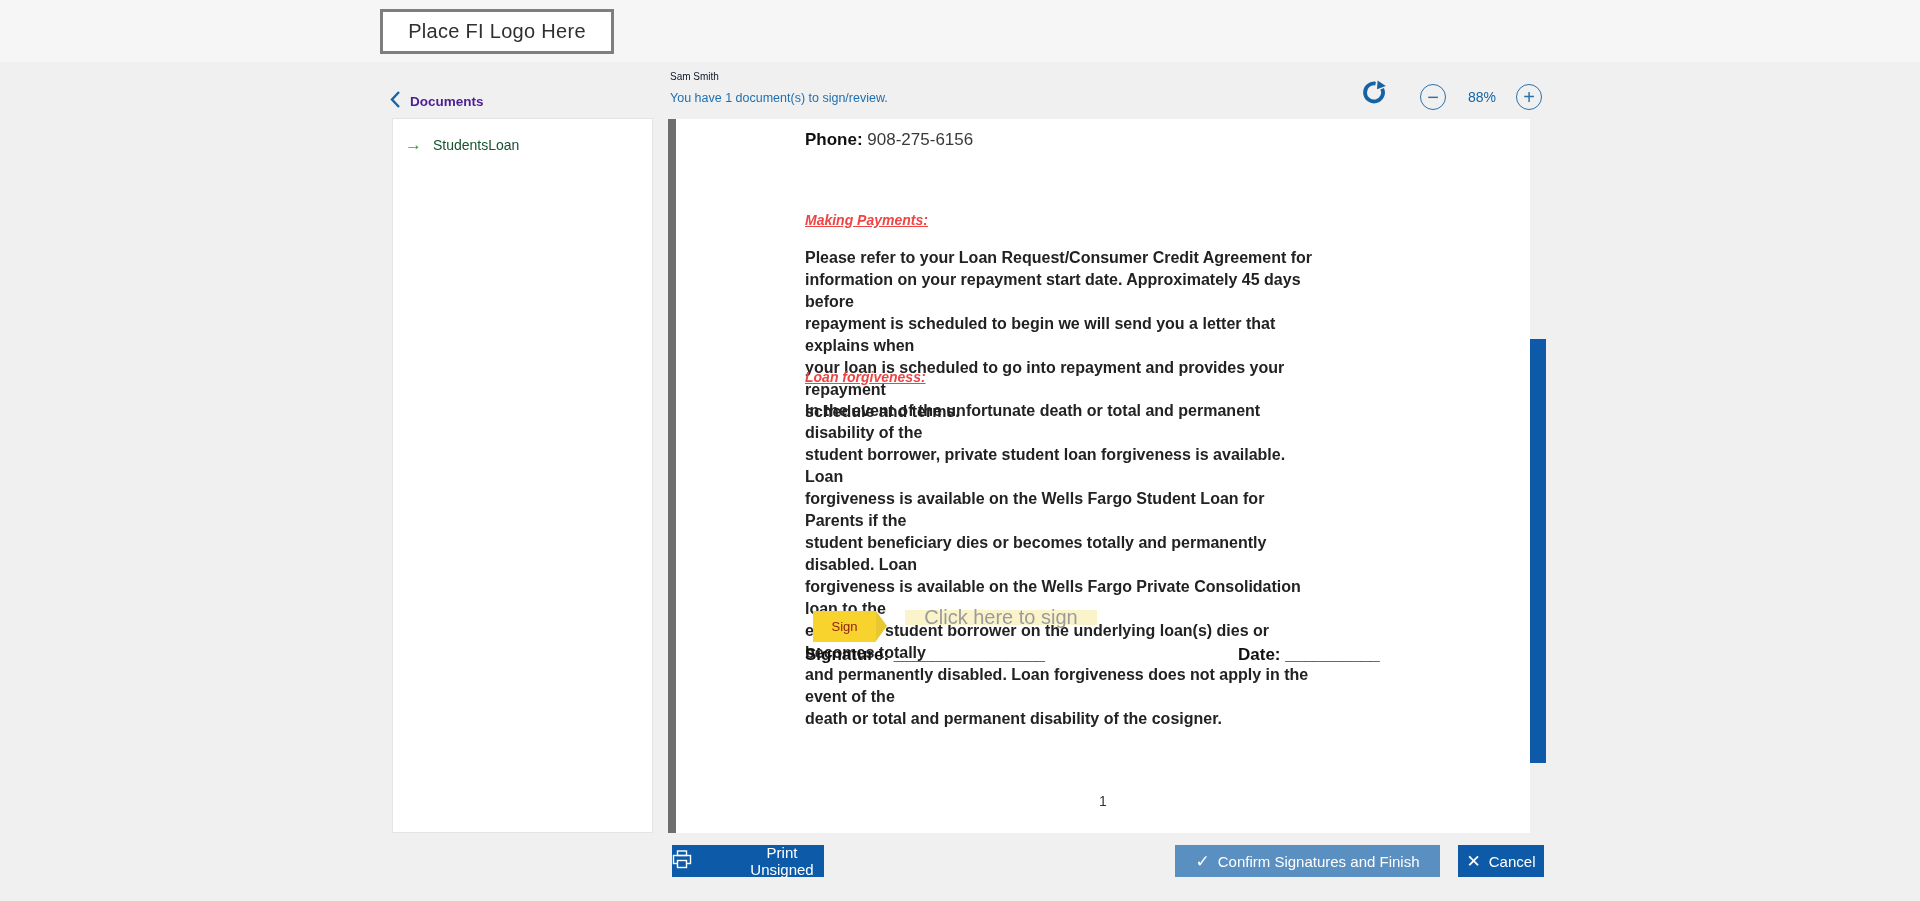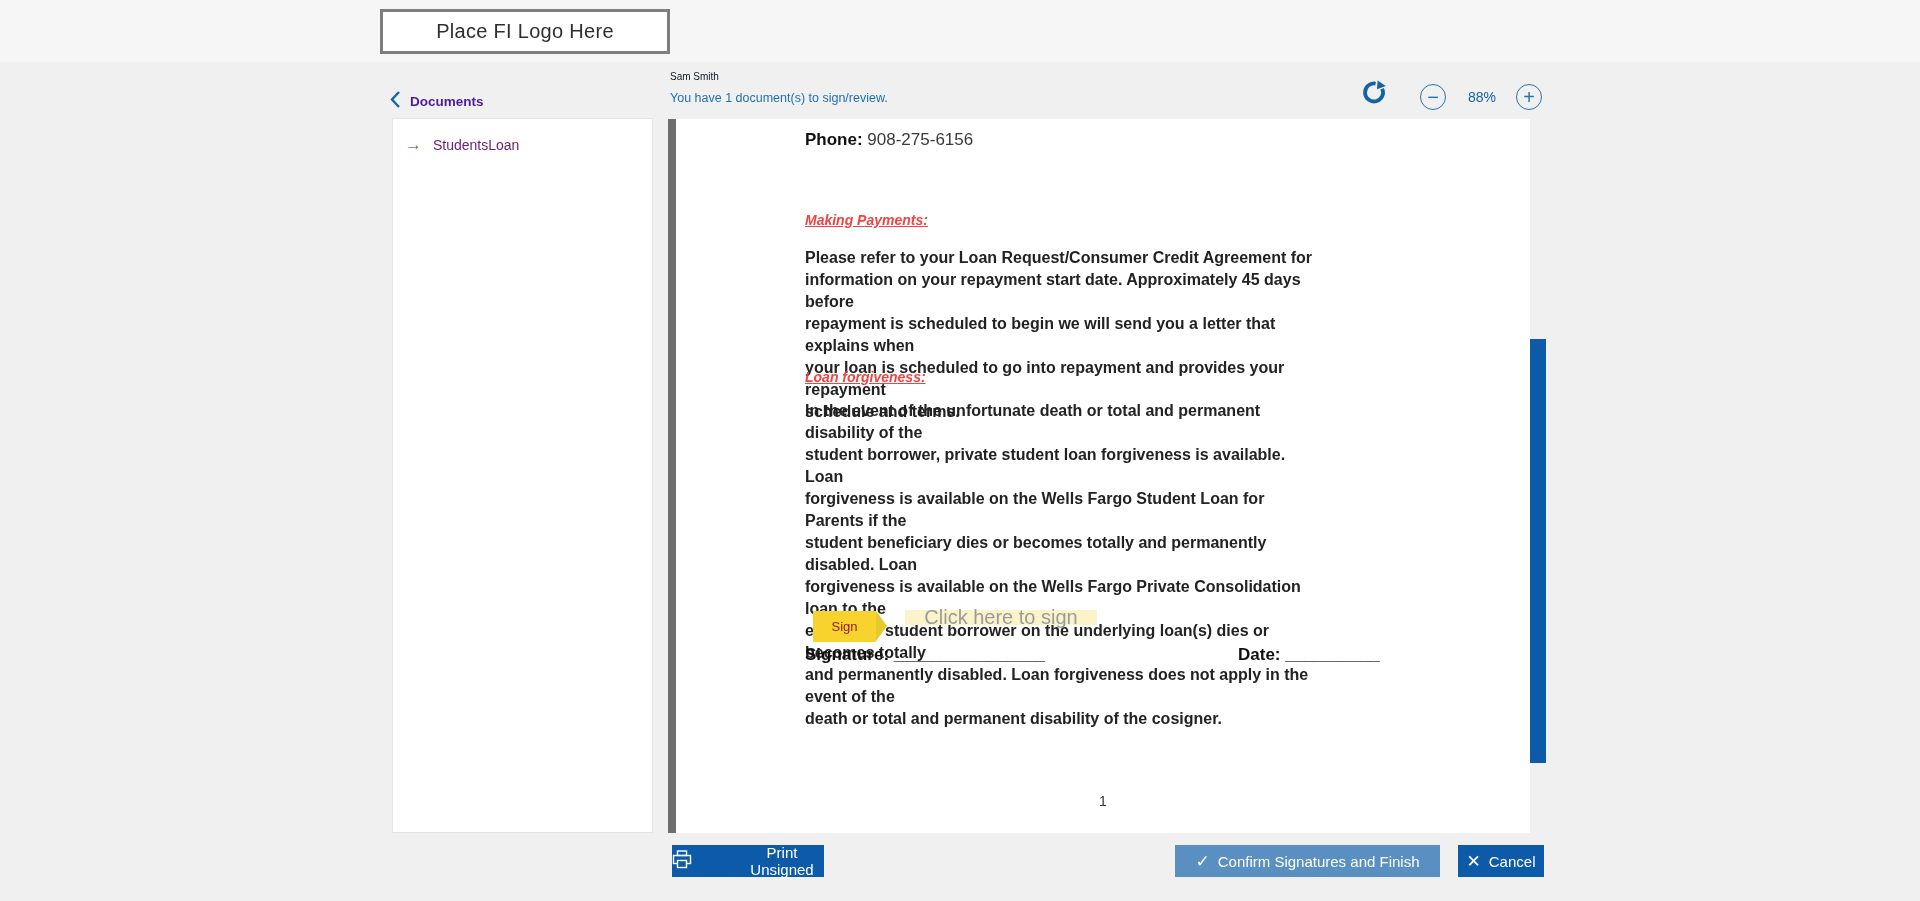--- a/index.html
+++ b/index.html
@@ -11,21 +11,21 @@
     overflow:hidden;
     color:#1c1c1c;
   }
 
   
   .topbar {
     position:absolute; left:0; top:0; width:1920px; height:62px;
     background:#f6f6f7;
   }
   .logo-box {
-    position:absolute; left:380px; top:9px; width:290px; height:45px;
+    position:absolute; left:380px; top:9px; width:234px; height:45px;
     background:#ffffff; border:3px solid #7e7e7e;
     display:flex; align-items:center; justify-content:center;
     font-size:20px; color:#2f2f2f; letter-spacing:0.3px;
   }
 
   
   .back-nav {
     position:absolute; left:390px; top:90px;
     display:flex; align-items:center; gap:9px; cursor:pointer;
   }
@@ -54,21 +54,21 @@
   
   .sidebar-panel {
     position:absolute; left:392px; top:118px; width:261px; height:715px;
     background:#ffffff; border:1px solid #e4e4e4;
   }
   .doc-list-item {
     display:flex; align-items:center; gap:11px;
     padding:17px 0 0 12px; cursor:pointer;
   }
   .doc-list-item .arrow { color:#3f9c35; font-size:17px; line-height:1; }
-  .doc-list-item .label { font-size:14px; color:#701a75; }
+  .doc-list-item .label { font-size:14px; color:#14532d; }
 
   
   .doc-strip {
     position:absolute; left:668px; top:119px; width:8px; height:714px;
     background:#6e6e6e;
   }
   .doc-page {
     position:absolute; left:676px; top:119px; width:854px; height:714px;
     background:#ffffff;
   }

